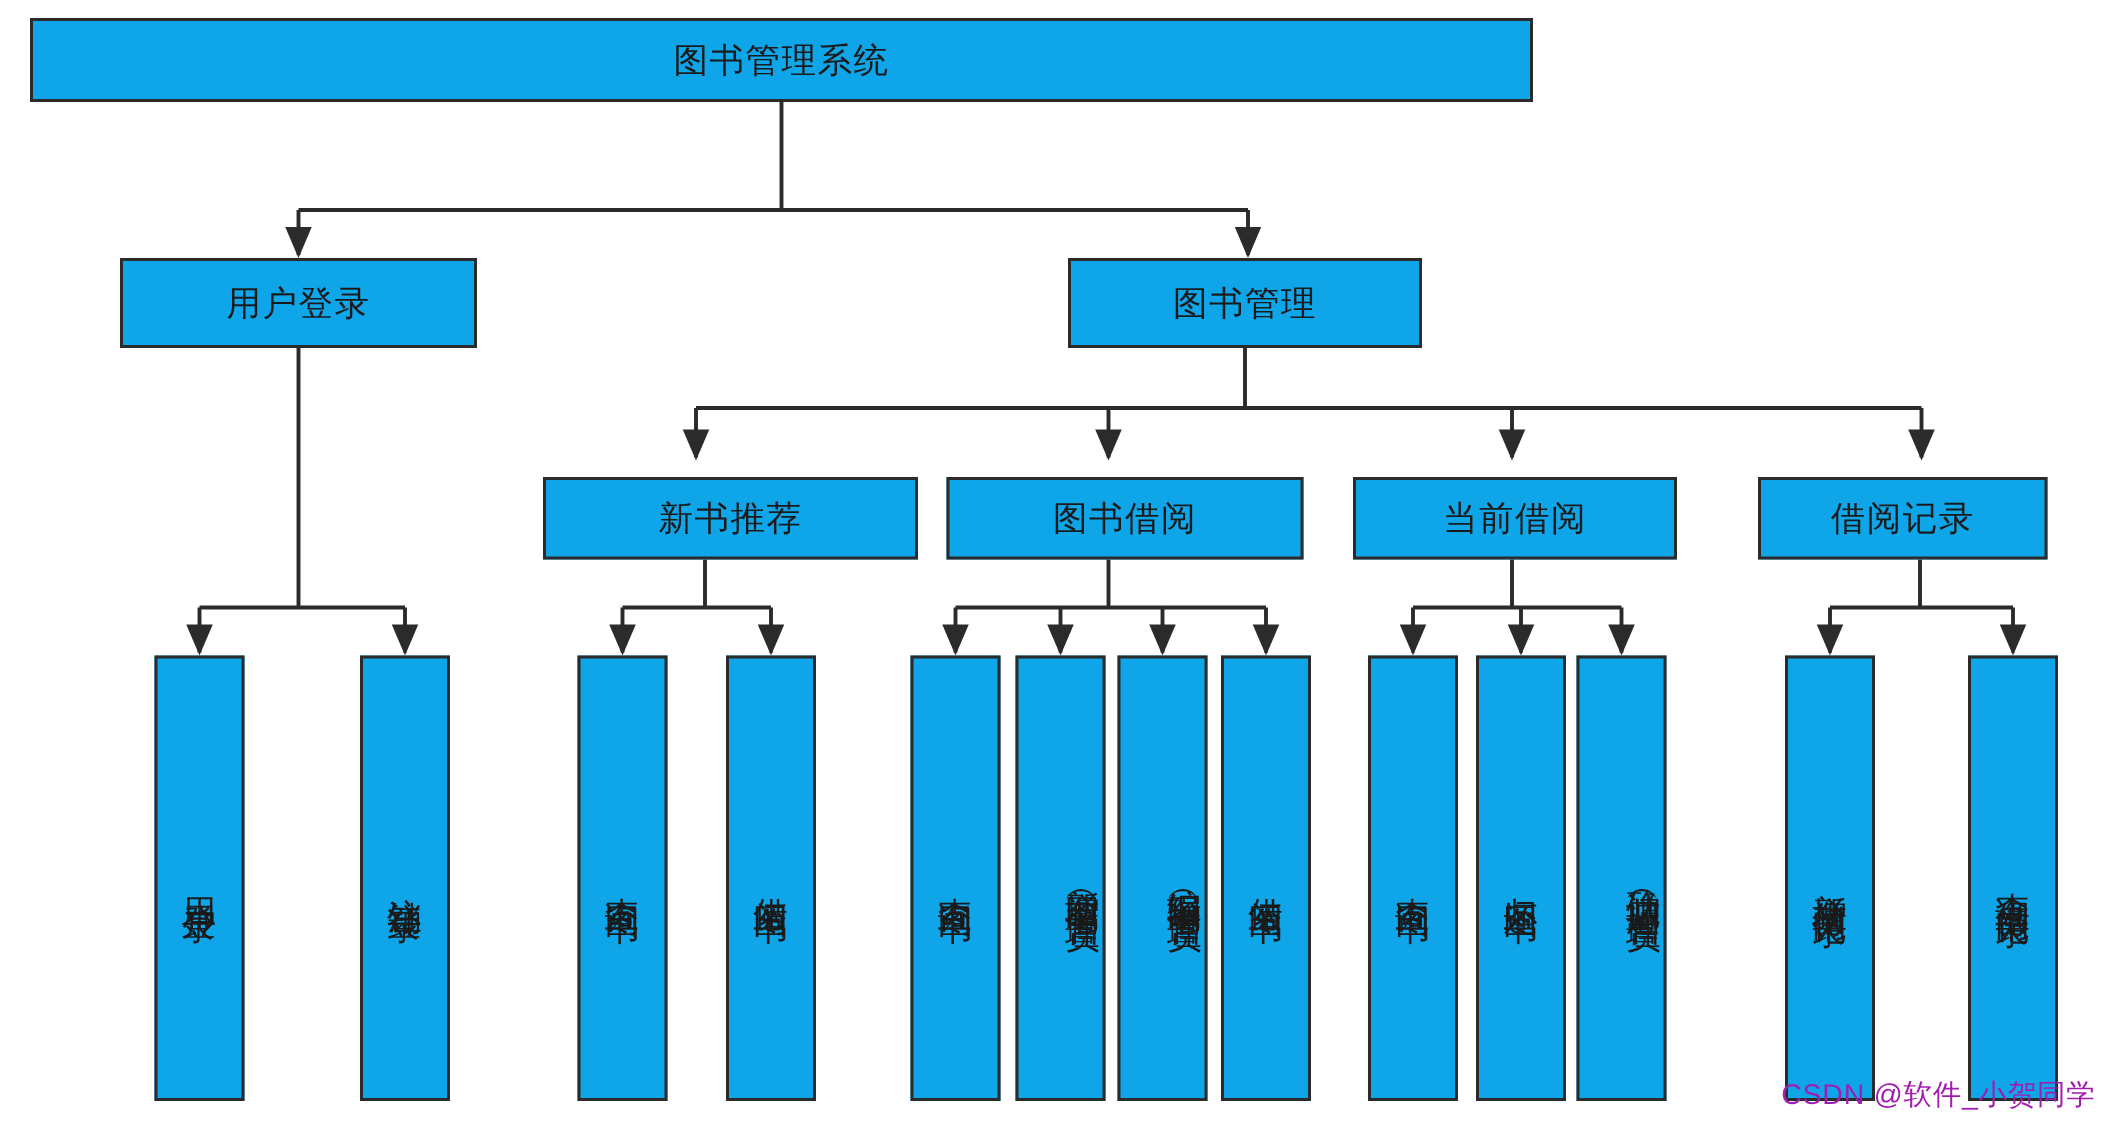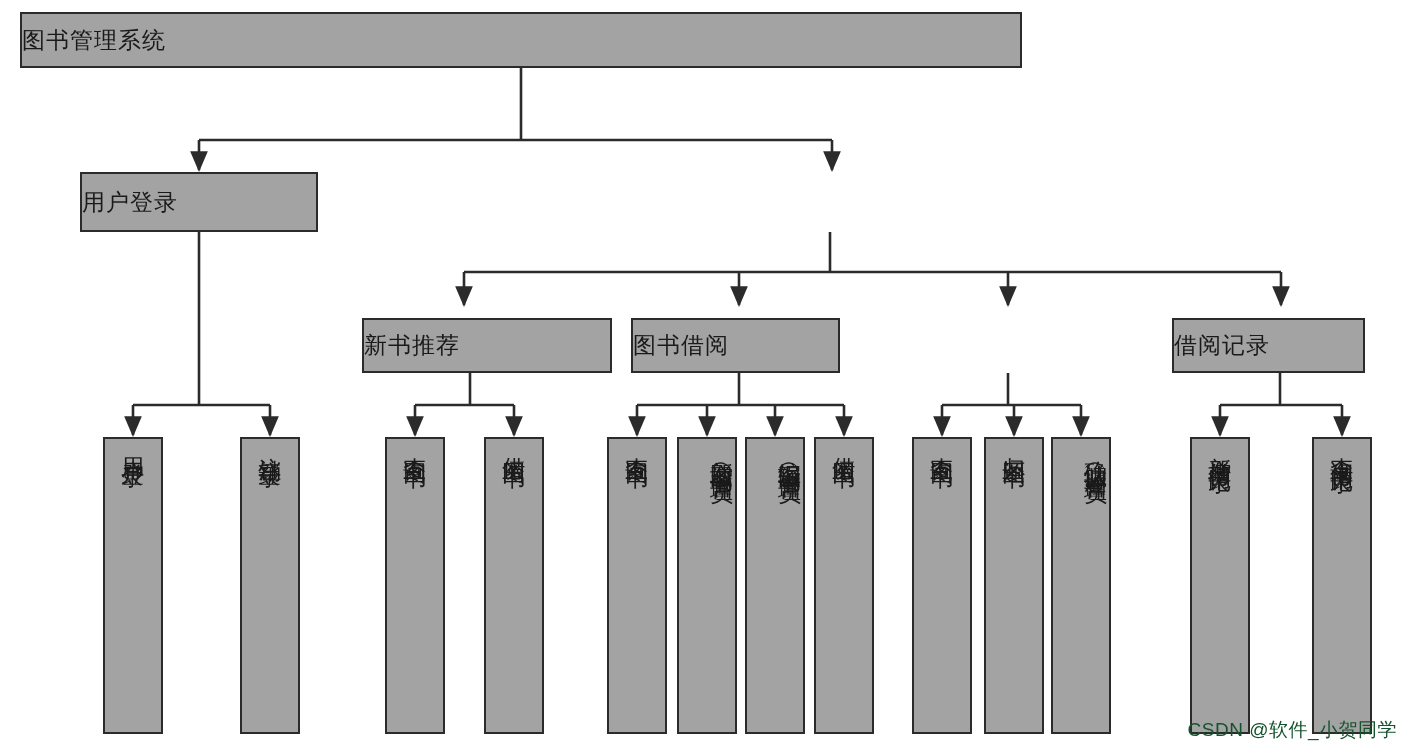--- a/index.html
+++ b/index.html
@@ -21,24 +21,24 @@
     position: absolute;
     left: 0;
     top: 0;
     width: 1405px;
     height: 747px;
   }
   .node-box {
     position: absolute;
     box-sizing: border-box;
     border: 2px solid #2b2b2b;
-    background: #a3a3a3;
+    background: #0ea5e9;
     display: flex;
     align-items: center;
-    justify-content: flex-start;
+    justify-content: center;
     color: #1a1a1a;
     line-height: 1.15;
   }
   .node-h {
     font-size: 23px;
     letter-spacing: 1px;
   }
   .node-v {
     writing-mode: vertical-rl;
     text-orientation: upright;
@@ -54,21 +54,21 @@
   }
   .node-v.mid {
     align-items: center;
     padding-top: 0;
   }
   .watermark {
     position: absolute;
     right: 8px;
     bottom: 4px;
     font-size: 19px;
-    color: #14532d;
+    color: #a21caf;
     letter-spacing: 0.5px;
     user-select: none;
     white-space: nowrap;
   }
 </style>
 </head>
 <body>
 
 <div id="diagram-root">
 
@@ -123,26 +123,32 @@
     </g>
   </svg>
 
   <div class="node-box node-h" style="left:20px; top:12px; width:1002px; height:56px;">
     <span>图书管理系统</span>
   </div>
 
   <div class="node-box node-h" style="left:80px; top:172px; width:238px; height:60px;">
     <span>用户登录</span>
   </div>
+  <div class="node-box node-h" style="left:712px; top:172px; width:236px; height:60px;">
+    <span>图书管理</span>
+  </div>
 
   <div class="node-box node-h" style="left:362px; top:318px; width:250px; height:55px;">
     <span>新书推荐</span>
   </div>
-  <div class="node-box node-h" style="left:631px; top:318px; width:209px; height:55px;">
+  <div class="node-box node-h" style="left:631px; top:318px; width:238px; height:55px;">
     <span>图书借阅</span>
+  </div>
+  <div class="node-box node-h" style="left:902px; top:318px; width:216px; height:55px;">
+    <span>当前借阅</span>
   </div>
   <div class="node-box node-h" style="left:1172px; top:318px; width:193px; height:55px;">
     <span>借阅记录</span>
   </div>
 
   <div class="node-box node-v mid" style="left:103px; top:437px; width:60px; height:297px;">
     <span>用户登录</span>
   </div>
   <div class="node-box node-v mid" style="left:240px; top:437px; width:60px; height:297px;">
     <span>注销登录</span>

